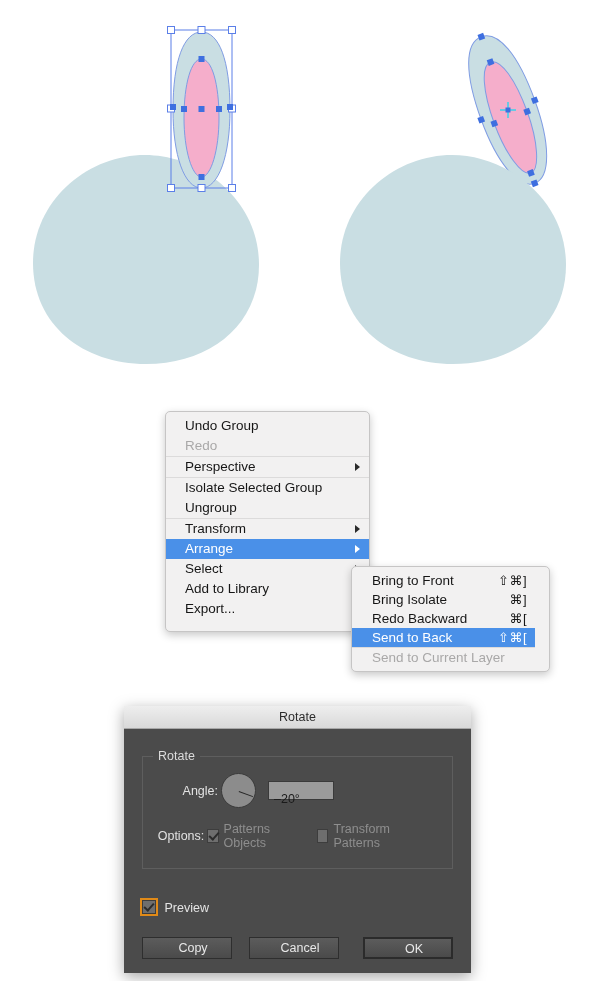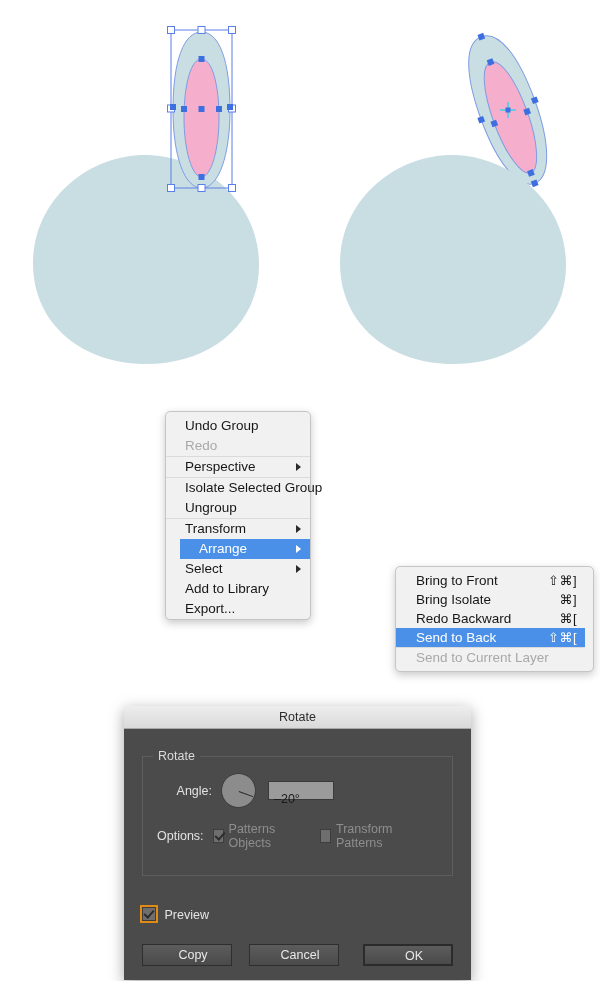--- a/index.html
+++ b/index.html
@@ -20,47 +20,46 @@
   #illustration-canvas {
     position: absolute;
     left: 0; top: 0;
     width: 600px; height: 400px;
   }
 
   
   #context-menu {
     position: absolute;
     left: 165px; top: 411px;
-    width: 146px;
+    width: 205px;
     background: #f2f1f1;
     border: 1px solid #c6c5c5;
     border-radius: 5px;
     box-shadow: 0 3px 9px rgba(0,0,0,0.22);
-    padding: 4px 0 0 0;
+    padding: 4px 0 12px 0;
     box-sizing: border-box;
     z-index: 20;
   }
   .menu-group + .menu-group {
     border-top: 1px solid #dcdbdb;
   }
   .menu-item {
     position: relative;
     height: 20px;
     line-height: 20px;
     padding: 0 10px 0 19px;
     font-size: 13.5px;
     color: #161616;
     white-space: nowrap;
     box-sizing: border-box;
   }
   .menu-item.disabled { color: #a9a8a8; }
   .menu-item.highlighted {
     background: #4a90e8;
     color: #ffffff;
-    margin-left: 14px;
   }
   .menu-arrow {
     position: absolute;
     right: 9px;
     top: 50%;
     transform: translateY(-50%);
     width: 0; height: 0;
     border-left: 5px solid #2b2b2b;
     border-top: 4px solid transparent;
     border-bottom: 4px solid transparent;
@@ -69,24 +68,23 @@
 
   
   #arrange-submenu {
     position: absolute;
     left: 351px; top: 566px;
     width: 199px;
     background: #f2f1f1;
     border: 1px solid #c6c5c5;
     border-radius: 5px;
     box-shadow: 0 3px 9px rgba(0,0,0,0.22);
-    padding: 4px 8px 4px 0;
+    padding: 4px 14px 4px 0;
     box-sizing: border-box;
     z-index: 25;
-    margin-left: 44px;
   }
   .sub-item {
     position: relative;
     height: 19px;
     line-height: 19px;
     padding: 0 8px 0 20px;
     font-size: 13.5px;
     color: #161616;
     white-space: nowrap;
     box-sizing: border-box;
@@ -133,25 +131,25 @@
     background: #4b4b4b;
     padding: 0 5px;
     font-size: 12.5px;
     color: #dcdcdc;
   }
   .row {
     display: flex;
     align-items: center;
     margin-bottom: 14px;
   }
-  .row:last-child { margin-bottom: 11px; }
+  .row:last-child { margin-bottom: 4px; }
   .row-label {
     width: 64px;
     text-align: right;
-    padding-right: 9px;
+    padding-right: 3px;
     font-size: 12.5px;
     color: #e2e2e2;
     box-sizing: border-box;
   }
   #angle-dial {
     width: 33px; height: 33px;
     border-radius: 50%;
     background: #8c8c8c;
     border: 1px solid #3a3a3a;
     position: relative;

